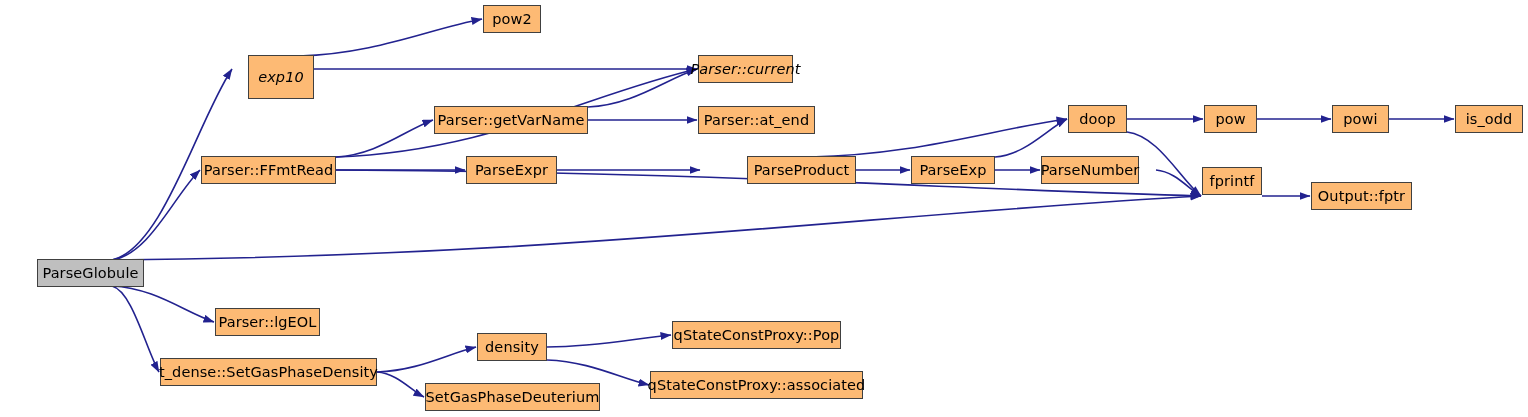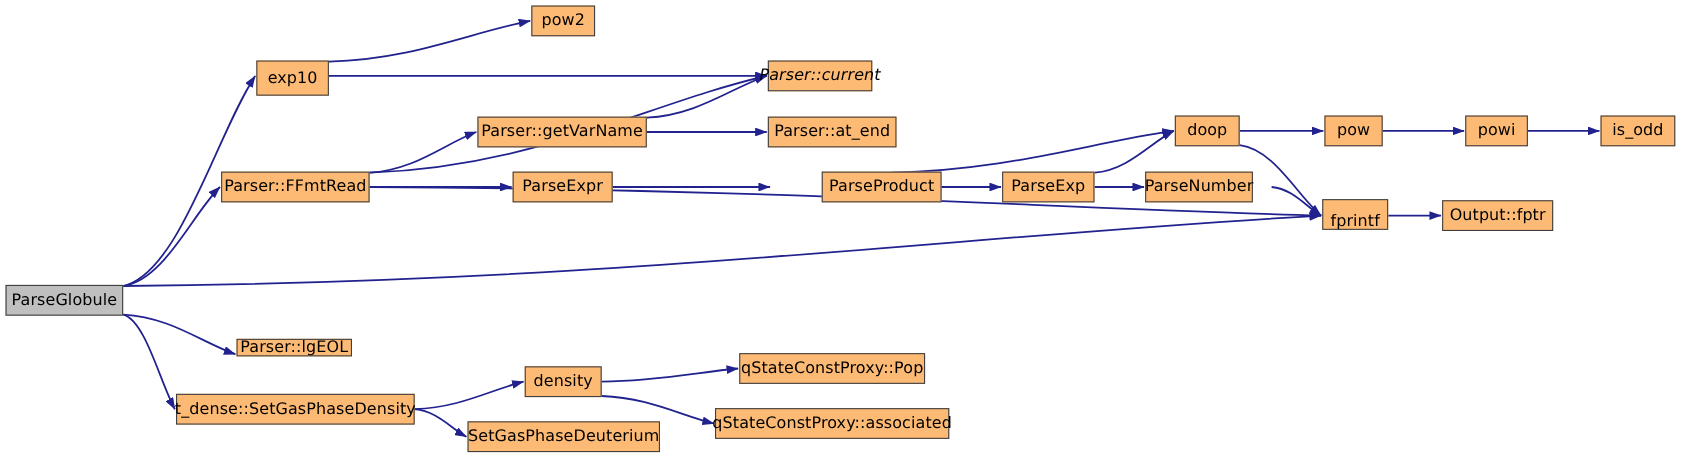--- a/index.html
+++ b/index.html
@@ -21,20 +21,21 @@
     line-height:1;
     display:flex;
     align-items:center;
     justify-content:center;
     white-space:nowrap;
     letter-spacing:0.1px;
   }
   .node.root{
     background:#bfbfbf;
     border:1px solid #404040;
+    margin-left:32px;
   }
   .node .lbl{display:block;padding:0 2px;}
 </style>
 </head>
 <body>
 
 <div id="canvas">
 
   <svg class="edges" viewBox="0 0 1528 417" xmlns="http://www.w3.org/2000/svg">
     <defs>
@@ -71,21 +72,21 @@
         <path d="M377,372 C397.16,373.5 410.6,390 424,397" marker-end="url(#ah)" stroke="#22228f"></path>
         <path d="M547,347 C599.5,346.28 634.5,338.36 671,335" marker-end="url(#ah)" stroke="#22228f"></path>
         <path d="M547,360 C590.26,361.5 619.1,378 649,385" marker-end="url(#ah)" stroke="#22228f"></path>
       </g>
   </svg>
 
   <div id="node-layer">
       <div class="node root" style="left: 5px; top: 259px; width: 107px; height: 28px;">
         <span class="lbl">ParseGlobule</span>
       </div>
-      <div class="node" style="left: 233px; top: 55px; width: 66px; height: 32px;">
+      <div class="node" style="left: 248px; top: 55px; width: 66px; height: 44px; font-style: italic;">
         <span class="lbl">exp10</span>
       </div>
       <div class="node" style="left: 483px; top: 5px; width: 58px; height: 28px;">
         <span class="lbl">pow2</span>
       </div>
       <div class="node" style="left: 201px; top: 156px; width: 135px; height: 28px;">
         <span class="lbl">Parser::FFmtRead</span>
       </div>
       <div class="node" style="left: 434px; top: 106px; width: 154px; height: 28px;">
         <span class="lbl">Parser::getVarName</span>
@@ -113,27 +114,27 @@
       </div>
       <div class="node" style="left: 1204px; top: 105px; width: 53px; height: 28px;">
         <span class="lbl">pow</span>
       </div>
       <div class="node" style="left: 1332px; top: 105px; width: 57px; height: 28px;">
         <span class="lbl">powi</span>
       </div>
       <div class="node" style="left: 1455px; top: 105px; width: 68px; height: 28px;">
         <span class="lbl">is_odd</span>
       </div>
-      <div class="node" style="left: 1202px; top: 181px; width: 60px; height: 28px; align-items: flex-end;">
+      <div class="node" style="left: 1202px; top: 167px; width: 60px; height: 28px;">
         <span class="lbl">fprintf</span>
       </div>
       <div class="node" style="left: 1311px; top: 182px; width: 101px; height: 28px;">
         <span class="lbl">Output::fptr</span>
       </div>
-      <div class="node" style="left: 215px; top: 308px; width: 105px; height: 16px; text-align: right;">
+      <div class="node" style="left: 215px; top: 308px; width: 105px; height: 28px; text-align: right;">
         <span class="lbl">Parser::lgEOL</span>
       </div>
       <div class="node" style="left: 160px; top: 358px; width: 217px; height: 28px;">
         <span class="lbl">t_dense::SetGasPhaseDensity</span>
       </div>
       <div class="node" style="left: 477px; top: 333px; width: 70px; height: 28px;">
         <span class="lbl">density</span>
       </div>
       <div class="node" style="left: 425px; top: 383px; width: 175px; height: 28px;">
         <span class="lbl">SetGasPhaseDeuterium</span>

